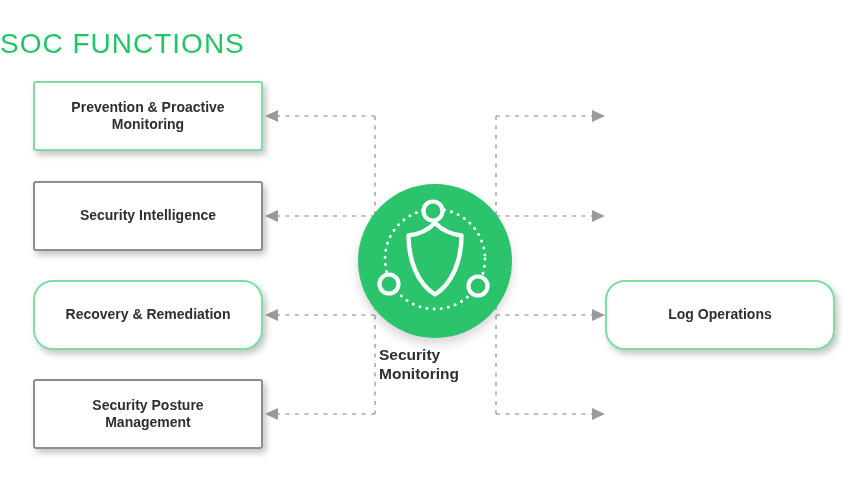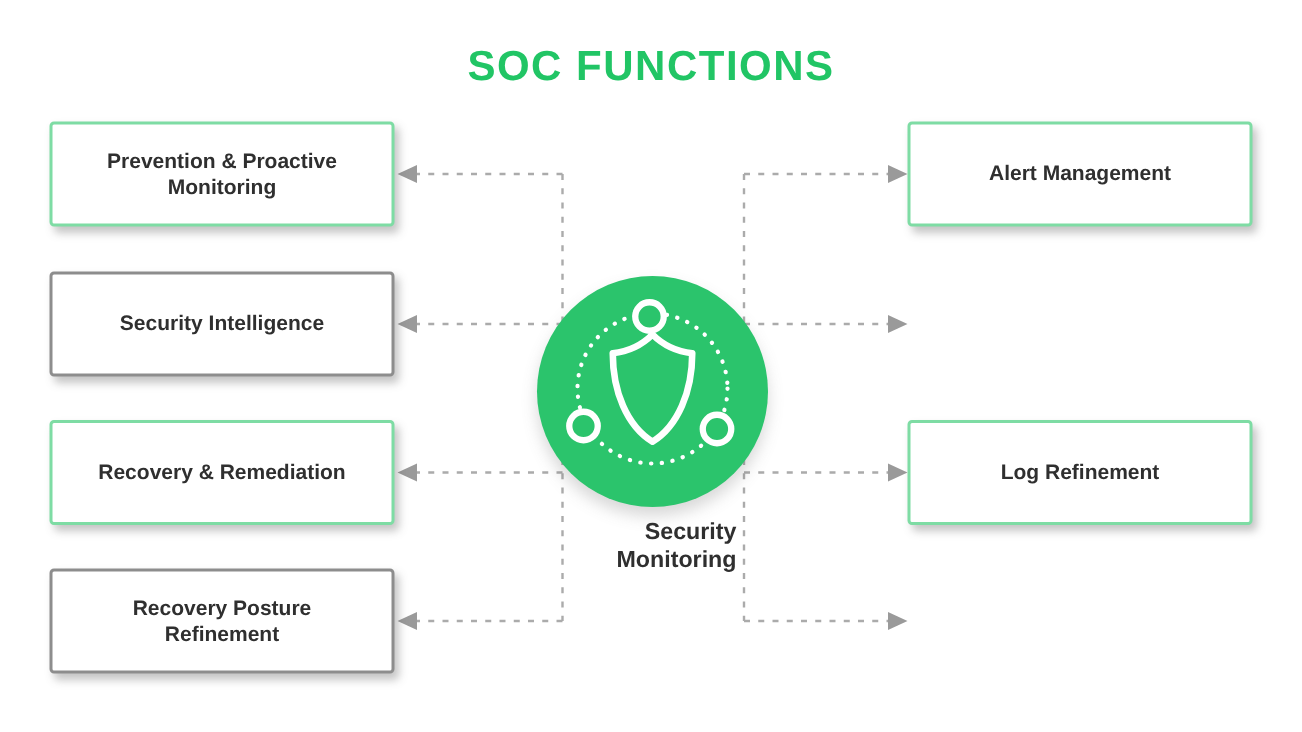--- a/index.html
+++ b/index.html
@@ -17,23 +17,22 @@
   .canvas{
     position:relative;
     width:868px;height:488px;
     background:var(--background);
     font-family:"Liberation Sans", sans-serif;
     overflow:hidden;
   }
   .title{
     position:absolute;
     top:28px;left:0;width:100%;
-    text-align:center;
     font-size:28px;
-    font-weight:700;
+    font-weight:400;
     letter-spacing:1px;
     color:var(--title-green);
   }
   svg.connectors{
     position:absolute;top:0;left:0;width:868px;height:488px;
   }
   svg.connectors line{
     stroke:var(--connector-gray);
     stroke-width:1.6;
     stroke-dasharray:4 5.5;
@@ -57,39 +56,39 @@
     max-width:195px;
     font-size:14px;
     font-weight:bold;
     line-height:1.25;
     color:var(--text-dark);
   }
   .col-left{left:33px;}
   .col-right{left:605px;}
   .row0{top:81px;}
   .row1{top:181px;}
-  .row2{top:280px;}
+  .row2{top:280px;border-radius:20px;}
   .row3{top:379px;}
   .center-circle{
     position:absolute;
     left:358px;top:184px;
     width:154px;height:154px;
     border-radius:50%;
     background:var(--circle-green);
     box-shadow:0 6px 10px rgba(100,100,100,0.25);
     display:flex;align-items:center;justify-content:center;
   }
   .center-circle svg{display:block;}
   .icon-stroke{fill:none;stroke:#fff;}
   .icon-node{fill:var(--circle-green);stroke:#fff;}
   .center-label{
     position:absolute;
     left:379px;top:345px;
     width:112px;
-    text-align:right;
+    text-align:left;
     font-size:15.5px;
     font-weight:bold;
     line-height:1.24;
     color:var(--text-dark);
   }
 </style>
 </head>
 <body>
 
 <div class="canvas">
@@ -123,28 +122,25 @@
   <div class="fbox col-left row0" data-accent="green">
     <span>Prevention &amp; Proactive Monitoring</span>
   </div>
   <div class="fbox col-left row1" data-accent="gray">
     <span>Security Intelligence</span>
   </div>
   <div class="fbox col-left row2" data-accent="green">
     <span>Recovery &amp; Remediation</span>
   </div>
   <div class="fbox col-left row3" data-accent="gray">
-    <span>Recovery Posture Refinement</span>
+    <span>Security Posture Management</span>
   </div>
 
-  <div class="fbox col-right row0" data-accent="green">
-    <span>Alert Management</span>
-  </div>
   <div class="fbox col-right row2" data-accent="green">
-    <span>Log Refinement</span>
+    <span>Log Operations</span>
   </div>
 
   <div class="center-circle">
     <svg width="134" height="134" viewBox="-67 -67 134 134">
 
       <circle class="icon-stroke" cx="0" cy="-2" r="50" stroke-width="2.8" stroke-dasharray="0.2 7" stroke-linecap="round"></circle>
 
       <path class="icon-stroke" stroke-width="4.4" stroke-linejoin="round" d="M 0 -38 C 7 -31 17 -26.5 26.5 -25.5 C 26.5 0 17 23 0 33.5 C -17 23 -26.5 0 -26.5 -25.5 C -17 -26.5 -7 -31 0 -38 Z"></path>
 
       <circle class="icon-node" cx="-2" cy="-50" r="9.5" stroke-width="4.2"></circle>

